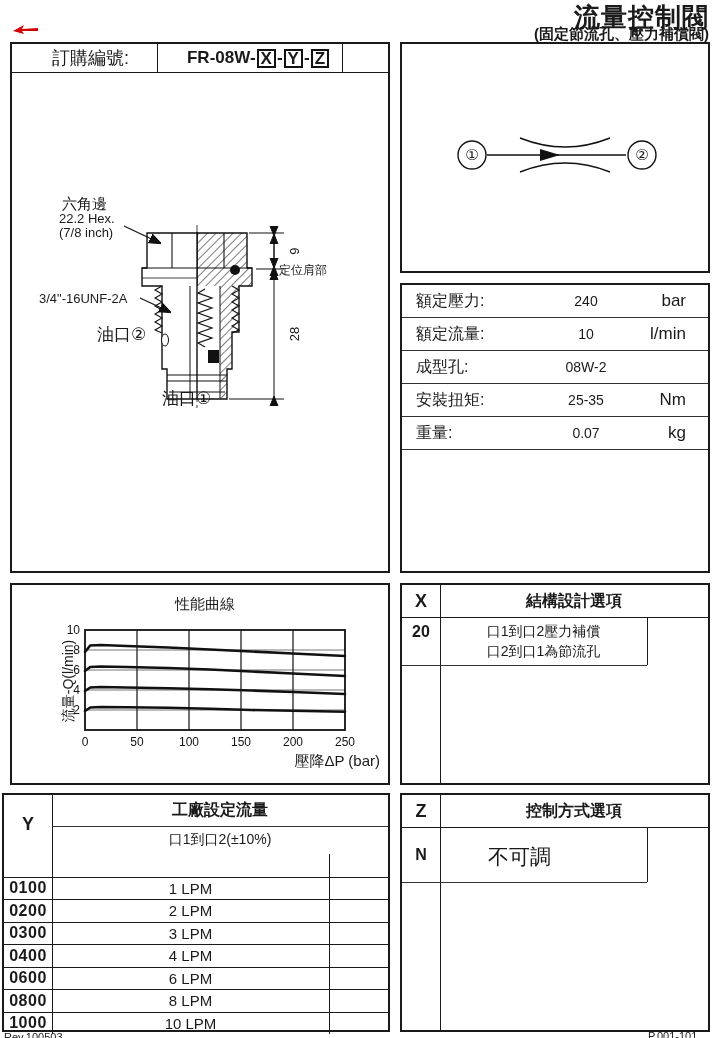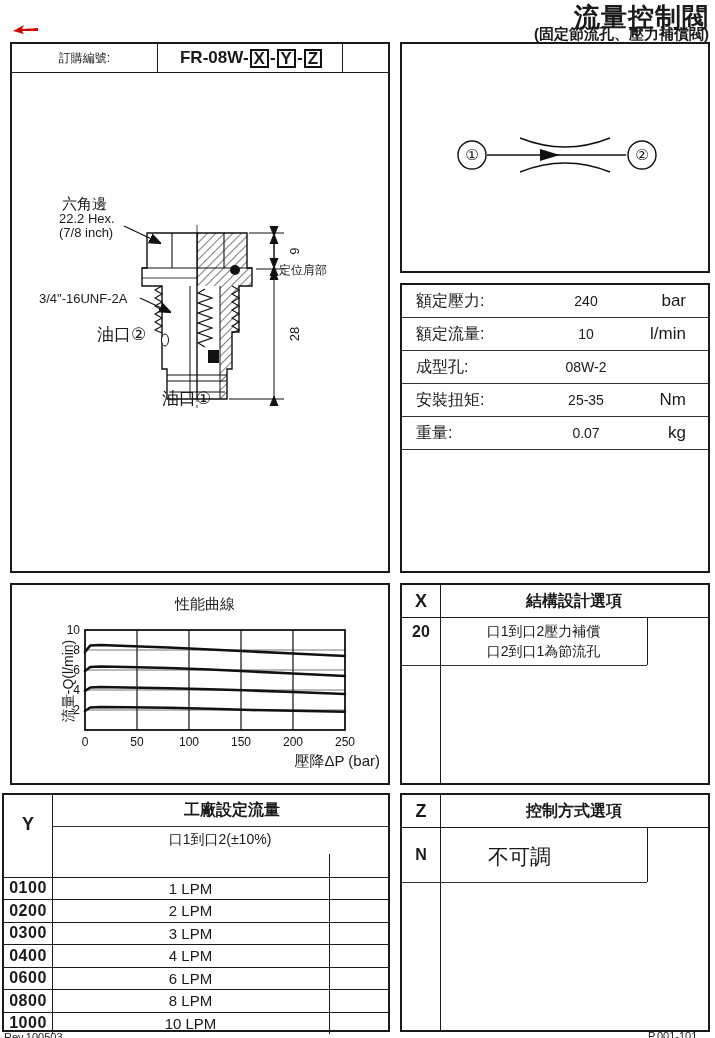--- a/index.html
+++ b/index.html
@@ -10,22 +10,22 @@
   .vline{position:absolute;width:0;border-left:1.5px solid #1a1a1a;}
   .hline{position:absolute;height:0;border-top:1.5px solid #1a1a1a;}
   .hline.thin{border-top:1px solid #333;}
   .ctr{display:flex;align-items:center;justify-content:center;}
 
   
   #page-title{right:6px;top:0px;font-size:26px;font-weight:700;letter-spacing:1px;}
   #page-subtitle{right:6px;top:25px;font-size:15px;font-weight:700;}
 
   
-  #order-label{left:0;top:0;width:145px;height:28px;font-size:12px;}
-  #order-code{left:147px;top:0;width:185px;height:28px;font-size:17px;font-weight:700;}
+  #order-label{left:0;top:0;width:145px;height:28px;font-size:18px;padding-left:6px;}
+  #order-code{left:154px;top:0;width:185px;height:28px;font-size:17px;font-weight:700;}
   .code-box{display:inline-block;border:2px solid #111;line-height:15px;padding:0 2px;margin:0 1px;}
 
   
   .tech-title{height:25px;border-bottom:1.5px solid #1a1a1a;font-size:17px;font-weight:700;
               display:flex;align-items:center;justify-content:center;}
   .tech-row{height:32px;border-bottom:1px solid #333;display:flex;align-items:center;font-size:16px;}
   .tech-row .lbl{width:110px;padding-left:14px;}
   .tech-row .val{width:120px;text-align:center;font-size:14px;}
   .tech-row .unit{flex:1;text-align:right;padding-right:22px;font-size:17px;}
 
@@ -236,21 +236,21 @@
     <div class="opt-row-code" style="top:38px;">20</div>
     <div class="abs" style="left:38px;top:36px;width:207px;text-align:center;font-size:14px;line-height:20px;">
       <div>口1到口2壓力補償</div>
       <div>口2到口1為節流孔</div>
     </div>
   </div>
 
   <div class="box" style="left:2px;top:793px;width:388px;height:239px;">
     <div class="vline" style="left:48px;top:0;height:239px;"></div>
     <div class="abs ctr" style="left:0;top:0;width:48px;height:59px;font-weight:700;font-size:18px;">Y</div>
-    <div class="abs ctr" style="left:48px;top:0;width:336px;height:31px;font-size:16px;font-weight:700;margin-left:12px;">工廠設定流量</div>
+    <div class="abs ctr" style="left:48px;top:0;width:336px;height:31px;font-size:16px;font-weight:700;">工廠設定流量</div>
     <div class="hline thin" style="left:48px;right:0;top:31px;"></div>
     <div class="abs ctr" style="left:48px;top:31px;width:336px;height:28px;font-size:14px;">口1到口2(±10%)</div>
     <div class="vline" style="left:325px;top:59px;height:180px;border-left-width:1px;"></div>
 
     <div class="y-row" style="top:81.5px;">
       <span class="code">0100</span>
       <span class="val">1 LPM</span>
     </div>
     <div class="y-row" style="top:104px;">
       <span class="code">0200</span>

